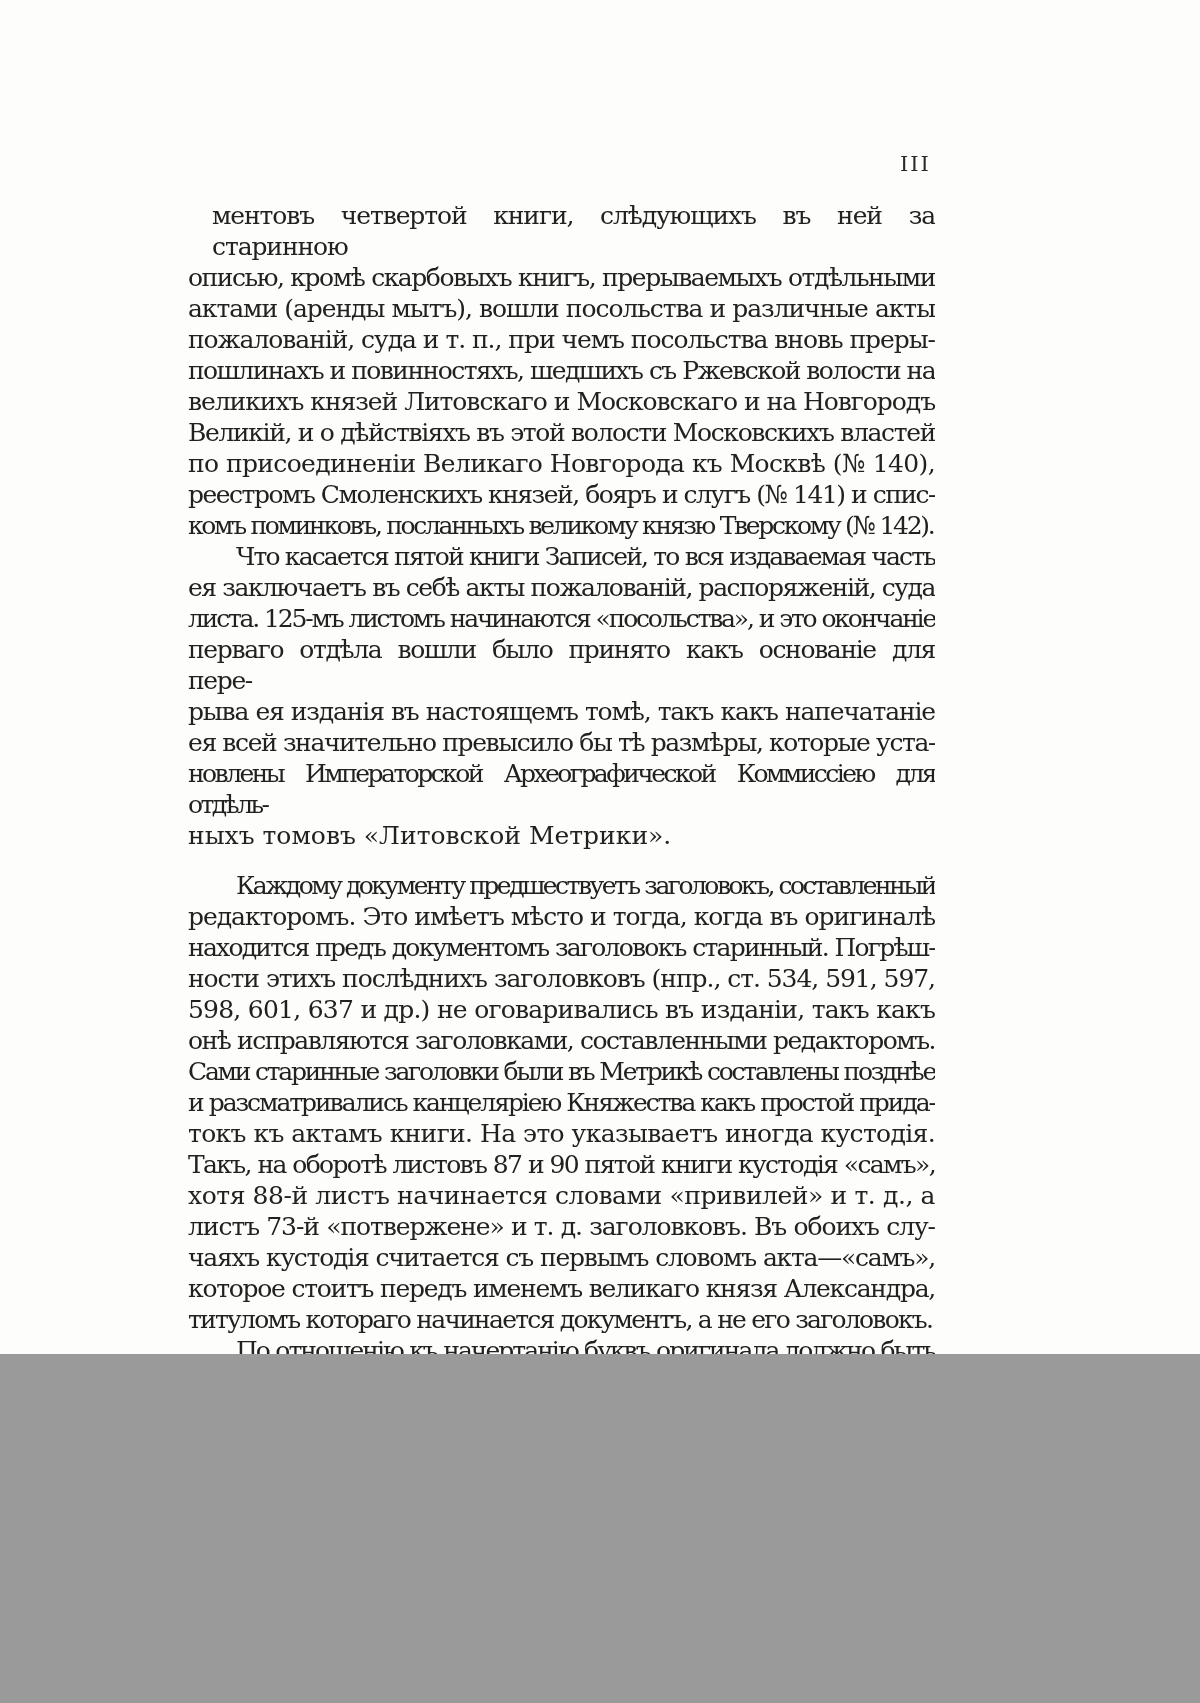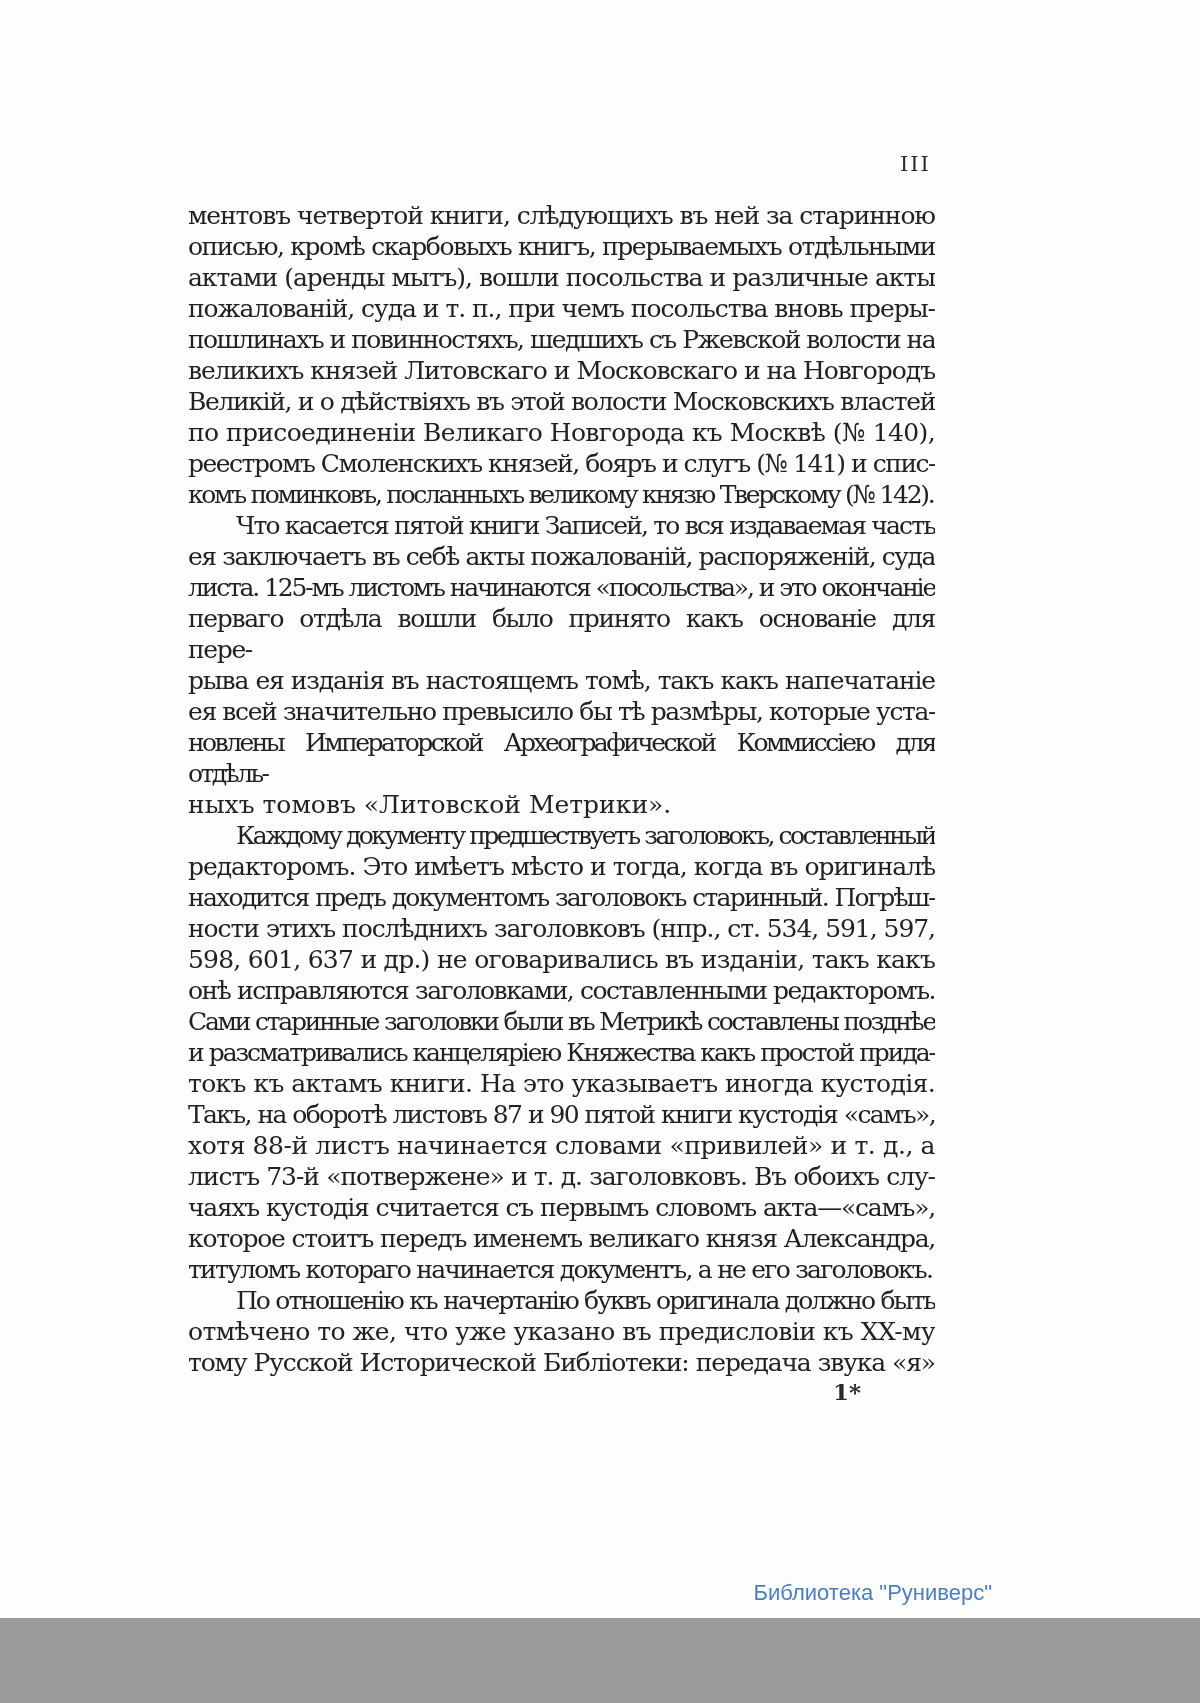--- a/index.html
+++ b/index.html
@@ -2,21 +2,21 @@
 <html><head>
 <meta charset="utf-8">
 <style>
   * { box-sizing: border-box; }
   html, body { margin: 0; padding: 0; }
   body { background: #9a9a9a; }
 
   .page {
     position: relative;
     width: 1200px;
-    height: 1618px;
+    height: 1354px;
     margin: 0 auto;
     background: #fdfdfc;
     font-family: "DejaVu Serif", serif;
     color: #222120;
     overflow: hidden;
     padding-left: 24px;
   }
 
   .pagenum {
     position: absolute;
@@ -65,21 +65,21 @@
 </style>
 </head>
 <body>
 
 <div class="page" style="background: rgb(253, 253, 252); color: rgb(34, 33, 32);">
 
   <div class="pagenum">III</div>
 
   <div class="text-block" id="text-block">
       <div class="para">
-        <div class="line" style="letter-spacing: -1.1px;">ментовъ четвертой книги, слѣдующихъ въ ней за старинною</div>
+        <div class="line" style="letter-spacing: -1.1px; margin-left: 24px;">ментовъ четвертой книги, слѣдующихъ въ ней за старинною</div>
         <div class="line" style="letter-spacing: -1.45px;">описью, кромѣ скарбовыхъ книгъ, прерываемыхъ отдѣльными</div>
         <div class="line" style="letter-spacing: -1.05px;">актами (аренды мытъ), вошли посольства и различные акты</div>
         <div class="line" style="letter-spacing: -1.05px;">пожалованій, суда и т. п., при чемъ посольства вновь преры-</div>
         <div class="line" style="letter-spacing: -1.55px;">пошлинахъ и повинностяхъ, шедшихъ съ Ржевской волости на</div>
         <div class="line" style="letter-spacing: -1.05px;">великихъ князей Литовскаго и Московскаго и на Новгородъ</div>
         <div class="line" style="letter-spacing: -1.35px;">Великій, и о дѣйствіяхъ въ этой волости Московскихъ властей</div>
         <div class="line" style="letter-spacing: -0.65px;">по присоединеніи Великаго Новгорода къ Москвѣ (№ 140),</div>
         <div class="line" style="letter-spacing: -1.5px;">реестромъ Смоленскихъ князей, бояръ и слугъ (№ 141) и спис-</div>
         <div class="line end" style="letter-spacing: -2.3px;">комъ поминковъ, посланныхъ великому князю Тверскому (№ 142).</div>
       </div>
@@ -87,21 +87,21 @@
         <div class="line first" style="letter-spacing: -1.85px;">Что касается пятой книги Записей, то вся издаваемая часть</div>
         <div class="line" style="letter-spacing: -1.45px;">ея заключаетъ въ себѣ акты пожалованій, распоряженій, суда</div>
         <div class="line" style="letter-spacing: -2.2px;">листа. 125-мъ листомъ начинаются «посольства», и это окончаніе</div>
         <div class="line" style="letter-spacing: -1.35px;">перваго отдѣла вошли было принято какъ основаніе для пере-</div>
         <div class="line" style="letter-spacing: -1.15px;">рыва ея изданія въ настоящемъ томѣ, такъ какъ напечатаніе</div>
         <div class="line" style="letter-spacing: -1.4px;">ея всей значительно превысило бы тѣ размѣры, которые уста-</div>
         <div class="line" style="letter-spacing: -2.55px;">новлены Императорской Археографической Коммиссіею для отдѣль-</div>
         <div class="line end">ныхъ томовъ «Литовской Метрики».</div>
       </div>
       <div class="para">
-        <div class="line first" style="letter-spacing: -2.5px;">Каждому документу предшествуетъ заголовокъ, составленный</div>
+        <div class="line first" style="letter-spacing: -2.5px; margin-top: 19px;">Каждому документу предшествуетъ заголовокъ, составленный</div>
         <div class="line" style="letter-spacing: -1.05px;">редакторомъ. Это имѣетъ мѣсто и тогда, когда въ оригиналѣ</div>
         <div class="line" style="letter-spacing: -1.75px;">находится предъ документомъ заголовокъ старинный. Погрѣш-</div>
         <div class="line" style="letter-spacing: -1.05px;">ности этихъ послѣднихъ заголовковъ (нпр., ст. 534, 591, 597,</div>
         <div class="line" style="letter-spacing: -0.8px;">598, 601, 637 и др.) не оговаривались въ изданіи, такъ какъ</div>
         <div class="line" style="letter-spacing: -1.5px;">онѣ исправляются заголовками, составленными редакторомъ.</div>
         <div class="line" style="letter-spacing: -2.25px;">Сами старинные заголовки были въ Метрикѣ составлены позднѣе</div>
         <div class="line" style="letter-spacing: -2.05px;">и разсматривались канцеляріею Княжества какъ простой прида-</div>
         <div class="line" style="letter-spacing: -0.65px;">токъ къ актамъ книги. На это указываетъ иногда кустодія.</div>
         <div class="line" style="letter-spacing: -1.65px;">Такъ, на оборотѣ листовъ 87 и 90 пятой книги кустодія «самъ»,</div>
         <div class="line" style="letter-spacing: -0.45px;">хотя 88-й листъ начинается словами «привилей» и т. д., а</div>

